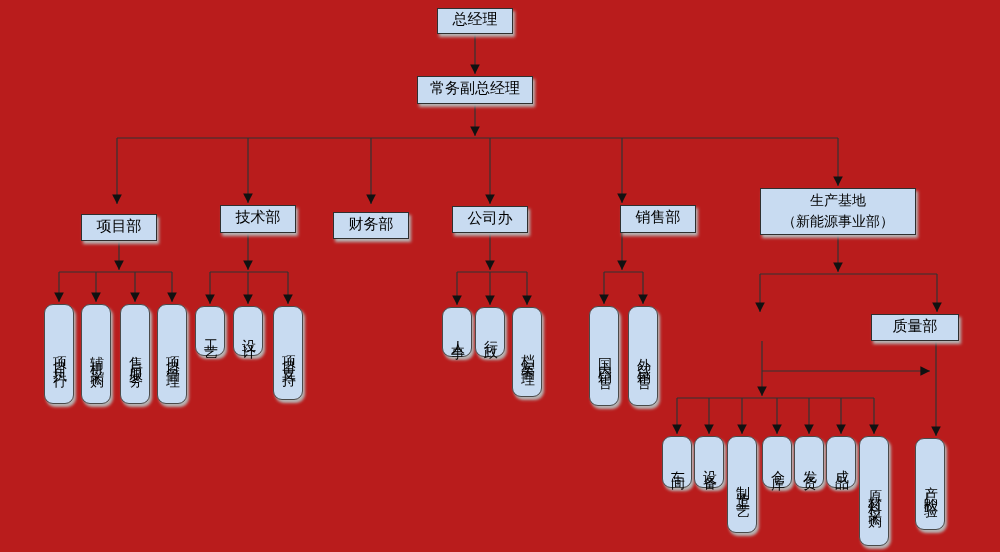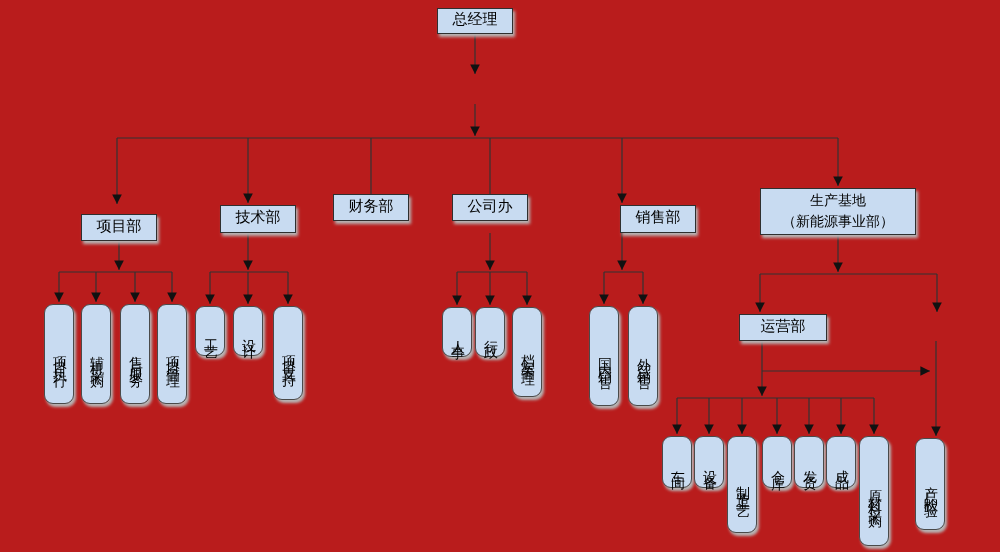--- a/index.html
+++ b/index.html
@@ -100,25 +100,26 @@
       <path d="M841,398 V434" marker-end="url(#arr)"></path>
       <path d="M874,398 V434" marker-end="url(#arr)"></path>
     </g>
 
     <g>
       <path d="M936,341 V436" marker-end="url(#arr)"></path>
     </g>
   </svg>
 
   <div class="node" style="left:437px;top:8px;width:76px;height:26px">总经理</div>
+  <div class="node" style="left:417px;top:76px;width:116px;height:28px">常务副总经理</div>
 
   <div class="node" style="left:81px;top:214px;width:76px;height:27px">项目部</div>
   <div class="node" style="left:220px;top:205px;width:76px;height:28px">技术部</div>
-  <div class="node" style="left:333px;top:194px;width:76px;height:27px">财务部</div>
-  <div class="node" style="left:452px;top:194px;width:76px;height:27px">公司办</div>
+  <div class="node" style="left:333px;top:212px;width:76px;height:27px">财务部</div>
+  <div class="node" style="left:452px;top:206px;width:76px;height:27px">公司办</div>
   <div class="node" style="left:620px;top:205px;width:76px;height:28px">销售部</div>
   <div class="node twoline" style="left:760px;top:188px;width:156px;height:47px">
     <span>生产基地</span>
     <span class="l2">（新能源事业部）</span>
   </div>
 
   <div class="node vnode" style="left:44px;top:304px;width:30px;height:100px">项目执行</div>
   <div class="node vnode" style="left:81px;top:304px;width:30px;height:100px">辅机采购</div>
   <div class="node vnode" style="left:120px;top:304px;width:30px;height:100px">售后服务</div>
   <div class="node vnode" style="left:157px;top:304px;width:30px;height:100px">项目管理</div>
@@ -127,21 +128,21 @@
   <div class="node vnode" style="left:233px;top:306px;width:30px;height:50px">设计</div>
   <div class="node vnode" style="left:273px;top:306px;width:30px;height:94px">项目支持</div>
 
   <div class="node vnode" style="left:442px;top:307px;width:30px;height:50px">人事</div>
   <div class="node vnode" style="left:475px;top:307px;width:30px;height:50px">行政</div>
   <div class="node vnode" style="left:512px;top:307px;width:30px;height:90px">档案管理</div>
 
   <div class="node vnode" style="left:589px;top:306px;width:30px;height:100px">国内销售</div>
   <div class="node vnode" style="left:628px;top:306px;width:30px;height:100px">外贸销售</div>
 
-  <div class="node" style="left:739px;top:314px;width:88px;height:27px">运营部</div>
+  <div class="node" style="left:871px;top:314px;width:88px;height:27px">质量部</div>
 
   <div class="node vnode" style="left:662px;top:436px;width:30px;height:52px">车间</div>
   <div class="node vnode" style="left:694px;top:436px;width:30px;height:52px">设备</div>
   <div class="node vnode" style="left:727px;top:436px;width:30px;height:97px">制造工艺</div>
   <div class="node vnode" style="left:762px;top:436px;width:30px;height:52px">仓库</div>
   <div class="node vnode" style="left:794px;top:436px;width:30px;height:52px">发货</div>
   <div class="node vnode" style="left:826px;top:436px;width:30px;height:52px">成品</div>
   <div class="node vnode" style="left:859px;top:436px;width:30px;height:110px">原材料采购</div>
 
   <div class="node vnode" style="left:915px;top:438px;width:30px;height:92px">产品检验</div>

